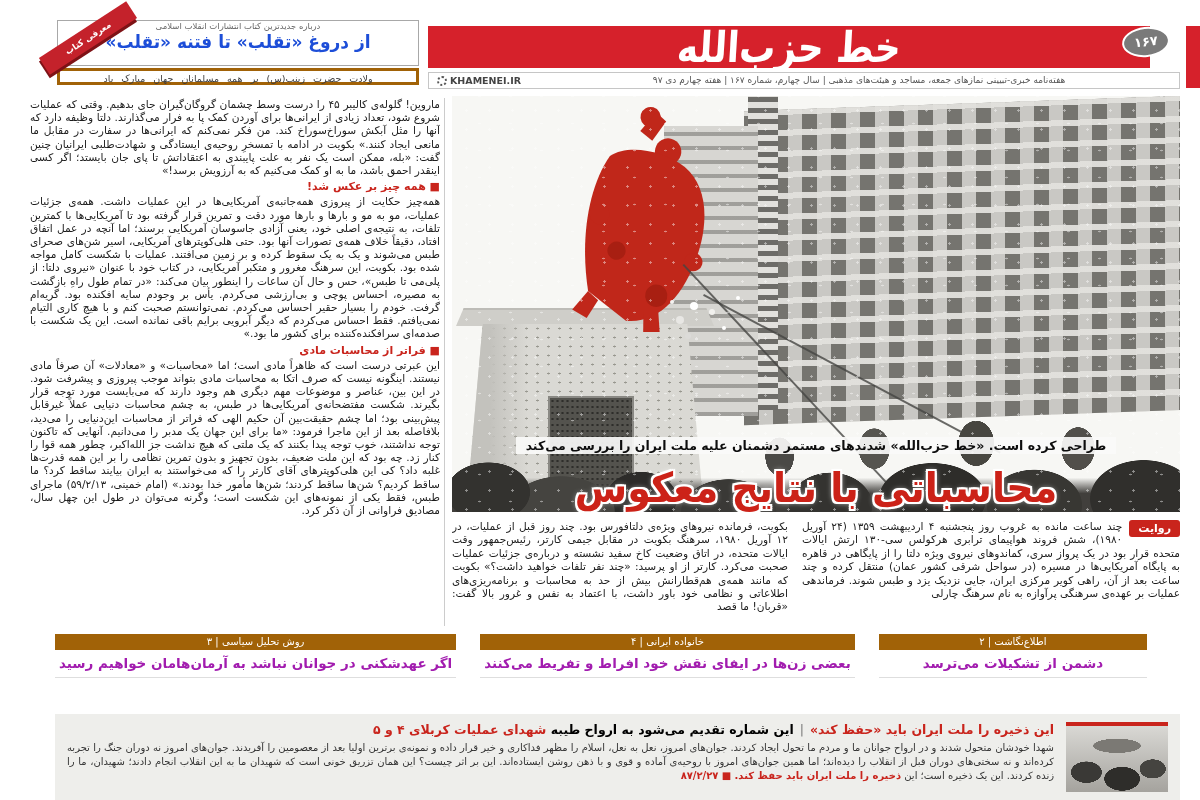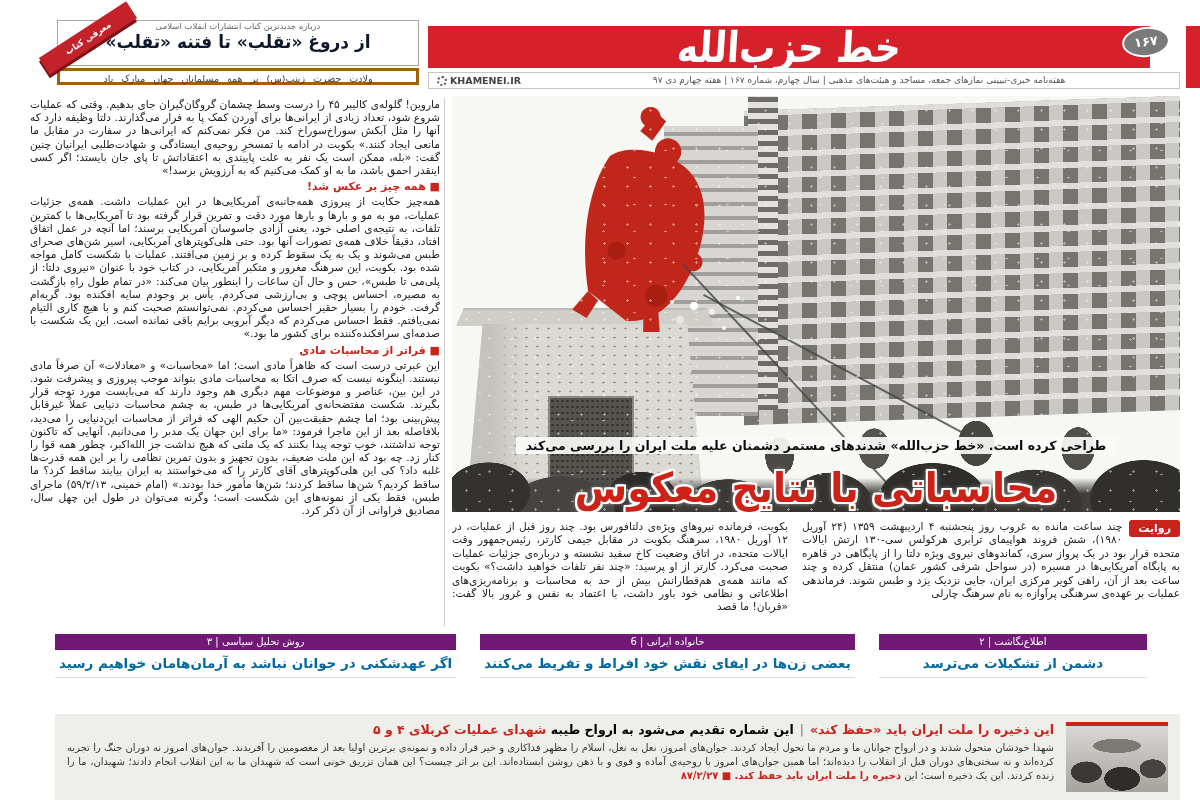--- a/index.html
+++ b/index.html
@@ -2,21 +2,21 @@
 <html lang="fa" dir="rtl"><head>
 <meta charset="utf-8">
 <style>
   html,body{margin:0;padding:0;background:#ffffff;width:1200px;height:800px;overflow:hidden;}
   *{box-sizing:border-box;font-family:"DejaVu Sans",sans-serif;}
   .page{position:relative;width:1200px;height:800px;background:#fff;direction:rtl;}
 
   
   .promo-box{position:absolute;left:57px;top:20px;width:362px;height:46px;border:1px solid #a8a8a8;text-align:center;background:#fff;}
   .promo-topline{font-size:8.5px;color:#666;letter-spacing:.5px;}
-  .promo-title{font-size:17px;font-weight:bold;color:#0f172a;margin-top:1px;transform:scaleY(1.05);}
+  .promo-title{font-size:17px;font-weight:bold;color:#1d4ed8;margin-top:1px;transform:scaleY(1.05);}
   .promo-strip{position:absolute;left:57px;top:68px;width:362px;height:17px;border:3px solid #a16207;font-size:9.5px;color:#3d3d3d;text-align:center;line-height:15px;word-spacing:5px;background:#fff;}
   .promo-ribbon{position:absolute;left:36px;top:28px;width:104px;height:20px;background:#c4222b;transform:rotate(-33deg);z-index:3;color:#fff;font-size:8.5px;font-weight:bold;text-align:center;line-height:20px;box-shadow:-2px 3px 0 #7e1216;}
 
   
   .masthead-banner{position:absolute;left:428px;top:26px;width:722px;height:42px;background:#d6212b;display:flex;align-items:center;justify-content:center;}
   .masthead-logo{color:#fff;font-size:36px;font-weight:900;transform:scaleY(1.18) skewX(-4deg);letter-spacing:1px;white-space:nowrap;}
   .issue-badge{position:absolute;left:1122px;top:27px;width:48px;height:30px;border-radius:50%;background:#7a7a7a;border:2px solid #fff;color:#fff;font-size:13px;font-weight:bold;text-align:center;line-height:26px;transform:rotate(-6deg);z-index:4;}
   .edge-strip{position:absolute;left:1186px;top:26px;width:14px;height:62px;background:#d6212b;}
   .info-bar{position:absolute;left:428px;top:72px;width:752px;height:17px;border:1px solid #c6c6c6;background:#fff;}
   .info-text{position:absolute;right:10px;left:120px;top:0;height:15px;line-height:15px;text-align:center;font-size:9px;color:#555;white-space:nowrap;overflow:hidden;}
@@ -64,22 +64,22 @@
   
   .below{position:absolute;left:452px;top:520px;width:728px;height:106px;display:flex;gap:14px;direction:rtl;}
   .below .col{font-size:10.6px;line-height:13.4px;color:#1c1c1c;text-align:justify;text-align-last:right;overflow:hidden;}
   .col-right{width:378px;}
   .col-mid{flex:1;}
   .kicker{float:right;background:#c9241c;color:#fff;font-size:11px;font-weight:bold;padding:2px 9px;border-radius:3px;margin:0 0 3px 7px;}
 
   
   .teasers{position:absolute;left:55px;top:634px;width:1092px;display:flex;gap:24px;direction:rtl;}
   .teaser{flex:1;border-bottom:1px solid #dedede;}
-  .teaser-bar{height:16px;background:#701a75;color:#fff;font-size:10px;text-align:center;line-height:16px;}
-  .teaser-headline{font-size:13.5px;font-weight:bold;color:#0369a1;text-align:center;padding:5px 4px 6px 4px;white-space:nowrap;overflow:hidden;}
+  .teaser-bar{height:16px;background:#a16207;color:#fff;font-size:10px;text-align:center;line-height:16px;}
+  .teaser-headline{font-size:13.5px;font-weight:bold;color:#a21caf;text-align:center;padding:5px 4px 6px 4px;white-space:nowrap;overflow:hidden;}
 
   
   .footer{position:absolute;left:55px;top:714px;width:1125px;height:90px;background:#eeeeeb;padding:8px 12px;display:flex;gap:12px;direction:rtl;}
   .f-img{width:102px;height:70px;border-top:4px solid #c9241c;background-color:#b5b3ae;background-image:radial-gradient(ellipse 26px 18px at 20% 70%,#3a3936 59%,transparent 60%),radial-gradient(ellipse 30px 20px at 55% 80%,#2e2d2a 59%,transparent 60%),radial-gradient(ellipse 22px 16px at 85% 65%,#454440 59%,transparent 60%),radial-gradient(ellipse 40px 12px at 50% 30%,#7b7974 59%,transparent 60%),linear-gradient(#d9d8d4,#a5a39e);flex:none;}
   .f-content{flex:1;overflow:hidden;}
   .f-title{font-size:12.5px;font-weight:bold;margin-bottom:4px;white-space:nowrap;overflow:hidden;}
   .f-title .red{color:#c9241c;}
   .f-title .sep{color:#777;padding:0 6px;font-weight:normal;}
   .f-body{font-size:10px;line-height:14px;color:#333;text-align:justify;text-align-last:right;}
   .f-date{color:#c9241c;font-weight:bold;white-space:nowrap;}
@@ -160,21 +160,21 @@
       <span>بکویت، فرمانده نیروهای ویژه‌ی دلتافورس بود. چند روز قبل از عملیات، در ۱۲ آوریل ۱۹۸۰، سرهنگ بکویت در مقابل جیمی کارتر، رئیس‌جمهور وقت ایالات متحده، در اتاق وضعیت کاخ سفید نشسته و درباره‌ی جزئیات عملیات صحبت می‌کرد. کارتر از او پرسید: «چند نفر تلفات خواهید داشت؟» بکویت که مانند همه‌ی هم‌قطارانش بیش از حد به محاسبات و برنامه‌ریزی‌های اطلاعاتی و نظامی خود باور داشت، با اعتماد به نفس و غرور بالا گفت: «قربان! ما قصد</span>
     </div>
   </div>
 
   <div class="teasers">
     <div class="teaser">
       <div class="teaser-bar">اطلاع‌نگاشت | ۲</div>
       <div class="teaser-headline">دشمن از تشکیلات می‌ترسد</div>
     </div>
     <div class="teaser">
-      <div class="teaser-bar">خانواده ایرانی | 6</div>
+      <div class="teaser-bar">خانواده ایرانی | ۴</div>
       <div class="teaser-headline">بعضی زن‌ها در ایفای نقش خود افراط و تفریط می‌کنند</div>
     </div>
     <div class="teaser">
       <div class="teaser-bar">روش تحلیل سیاسی | ۳</div>
       <div class="teaser-headline">اگر عهدشکنی در جوانان نباشد به آرمان‌هامان خواهیم رسید</div>
     </div>
   </div>
 
   <div class="footer">
     <div class="f-img"></div>

